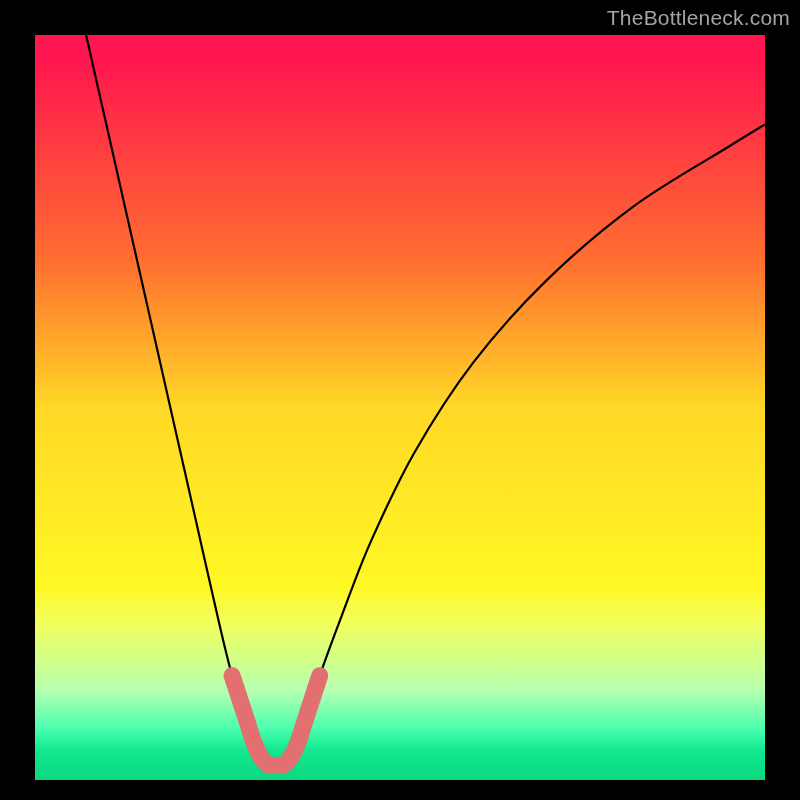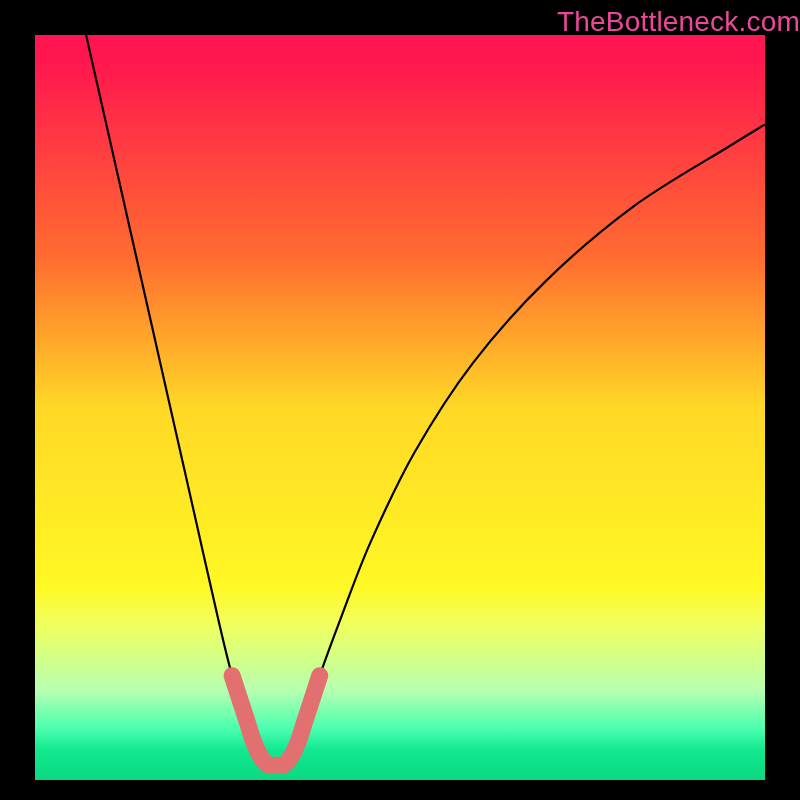--- a/index.html
+++ b/index.html
@@ -22,24 +22,24 @@
       #b6ffb0 88%,
       #4dffb0 93%,
       #11e890 96%,
       #0bd980 100%
     );
   }
 
   .watermark {
     position: absolute;
     top: 6px;
-    right: 0;
-    font-size: 28px;
+    right: 10px;
+    font-size: 21px;
     font-weight: 500;
-    color: #ec4899;
+    color: #a3a3a3;
     letter-spacing: 0.2px;
     z-index: 10;
   }
 
   .plot {
     position: absolute;
     left: 35px;
     top: 35px;
     width: 730px;
     height: 745px;

